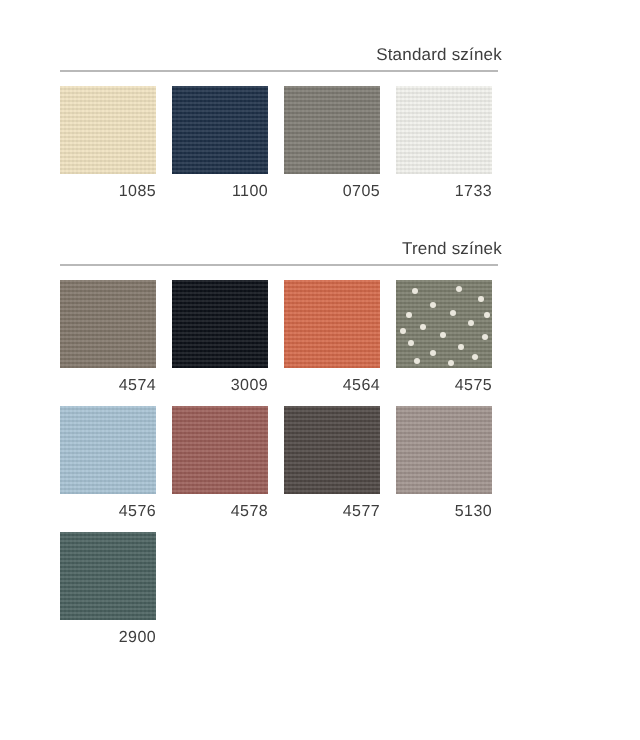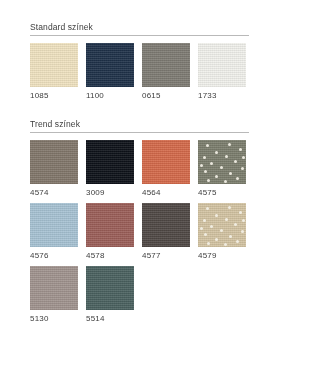--- a/index.html
+++ b/index.html
@@ -17,20 +17,21 @@
   }
   .page {
     position: relative;
     width: 273px;
     height: 370px;
     box-sizing: border-box;
     padding: 22px 22px 0 30px;
   }
   .section {
     margin: 0 0 0 0;
+    text-align: right;
   }
   .section + .section {
     margin-top: 13px;
   }
   .section-header {
     font-size: 8.5px;
     color: #3d3d3d;
     letter-spacing: 0.1px;
     padding-bottom: 3px;
     white-space: nowrap;
@@ -121,21 +122,21 @@
           <div class="swatch-cell">
             <div class="swatch-chip" style="background-color: rgb(31, 49, 73);">
               <span class="weave"></span>
             </div>
             <div class="swatch-label">1100</div>
           </div>
           <div class="swatch-cell">
             <div class="swatch-chip" style="background-color: rgb(126, 123, 115);">
               <span class="weave"></span>
             </div>
-            <div class="swatch-label">0615</div>
+            <div class="swatch-label">0705</div>
           </div>
           <div class="swatch-cell">
             <div class="swatch-chip" style="background-color: rgb(241, 241, 236);">
               <span class="weave"></span>
             </div>
             <div class="swatch-label">1733</div>
           </div>
         </div>
       </div>
       <div class="section">
@@ -198,53 +199,27 @@
             </div>
             <div class="swatch-label">4578</div>
           </div>
           <div class="swatch-cell">
             <div class="swatch-chip" style="background-color: rgb(79, 72, 69);">
               <span class="weave"></span>
             </div>
             <div class="swatch-label">4577</div>
           </div>
           <div class="swatch-cell">
-            <div class="swatch-chip" style="background-color: rgb(211, 195, 162);">
-              <span class="weave"></span>
-              <span class="dots">
-                <i style="left: 8px; top: 4px;"></i>
-                <i style="left: 30px; top: 3px;"></i>
-                <i style="left: 41px; top: 8px;"></i>
-                <i style="left: 17px; top: 11px;"></i>
-                <i style="left: 5px; top: 16px;"></i>
-                <i style="left: 27px; top: 15px;"></i>
-                <i style="left: 36px; top: 20px;"></i>
-                <i style="left: 12px; top: 22px;"></i>
-                <i style="left: 22px; top: 26px;"></i>
-                <i style="left: 43px; top: 27px;"></i>
-                <i style="left: 6px; top: 30px;"></i>
-                <i style="left: 31px; top: 32px;"></i>
-                <i style="left: 17px; top: 35px;"></i>
-                <i style="left: 38px; top: 37px;"></i>
-                <i style="left: 9px; top: 39px;"></i>
-                <i style="left: 26px; top: 40px;"></i>
-                <i style="left: 44px; top: 16px;"></i>
-                <i style="left: 2px; top: 24px;"></i>
-              </span>
-            </div>
-            <div class="swatch-label">4579</div>
-          </div>
-          <div class="swatch-cell">
             <div class="swatch-chip" style="background-color: rgb(160, 147, 142);">
               <span class="weave"></span>
             </div>
             <div class="swatch-label">5130</div>
           </div>
           <div class="swatch-cell">
             <div class="swatch-chip" style="background-color: rgb(74, 97, 95);">
               <span class="weave"></span>
             </div>
-            <div class="swatch-label">5514</div>
+            <div class="swatch-label">2900</div>
           </div>
         </div>
       </div>
     </div>
 </div>
 
 </body></html>

